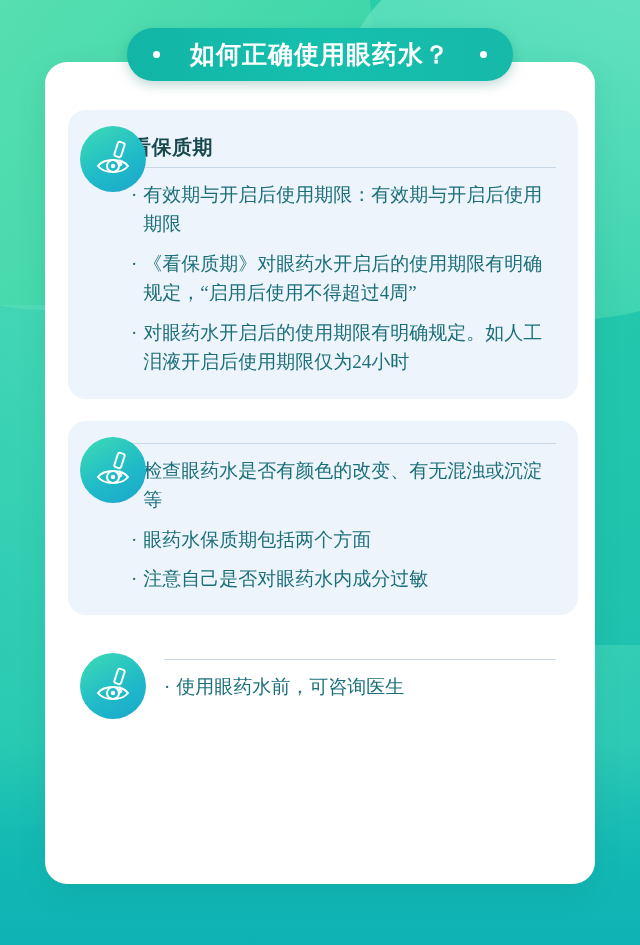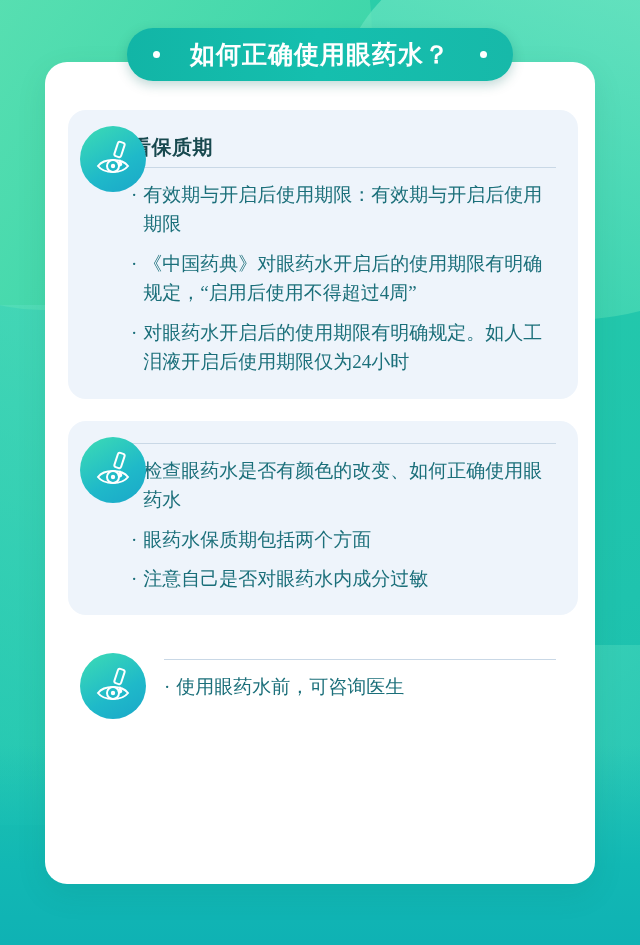--- a/index.html
+++ b/index.html
@@ -217,42 +217,42 @@
       </svg>
     </div>
     <div class="sec-head">看保质期</div>
     <div class="sec-rule"></div>
     <div class="bullet">
       <span class="bdot">·</span>
       <span class="btxt">有效期与开启后使用期限：有效期与开启后使用期限</span>
     </div>
     <div class="bullet">
       <span class="bdot">·</span>
-      <span class="btxt">《中国药典》对眼药水开启后的使用期限有明确规定，“启用后使用不得超过4周”</span>
+      <span class="btxt">《看保质期》对眼药水开启后的使用期限有明确规定，“启用后使用不得超过4周”</span>
     </div>
     <div class="bullet">
       <span class="bdot">·</span>
       <span class="btxt">对眼药水开启后的使用期限有明确规定。如人工泪液开启后使用期限仅为24小时</span>
     </div>
   </div>
 
   <div class="section">
     <div class="sec-icon">
       <svg width="46" height="46" viewBox="0 0 46 46" aria-hidden="true">
         <path d="M8 30 C14 22, 32 22, 38 30 C32 38, 14 38, 8 30 Z" fill="none" stroke="#ffffff" stroke-width="2"></path>
         <circle cx="23" cy="30" r="6" fill="none" stroke="#ffffff" stroke-width="2"></circle>
         <circle cx="23" cy="30" r="2.2" fill="#ffffff"></circle>
         <rect x="26" y="6" width="7" height="15" rx="2" transform="rotate(18 29.5 13.5)" fill="none" stroke="#ffffff" stroke-width="2"></rect>
         <path d="M30 23 l2 4 a2.3 2.3 0 1 1 -4 0 Z" fill="#ffffff"></path>
       </svg>
     </div>
     <div class="sec-rule"></div>
     <div class="bullet">
       <span class="bdot">·</span>
-      <span class="btxt">检查眼药水是否有颜色的改变、如何正确使用眼药水</span>
+      <span class="btxt">检查眼药水是否有颜色的改变、有无混浊或沉淀等</span>
     </div>
     <div class="bullet">
       <span class="bdot">·</span>
       <span class="btxt">眼药水保质期包括两个方面</span>
     </div>
     <div class="bullet">
       <span class="bdot">·</span>
       <span class="btxt">注意自己是否对眼药水内成分过敏</span>
     </div>
   </div>

